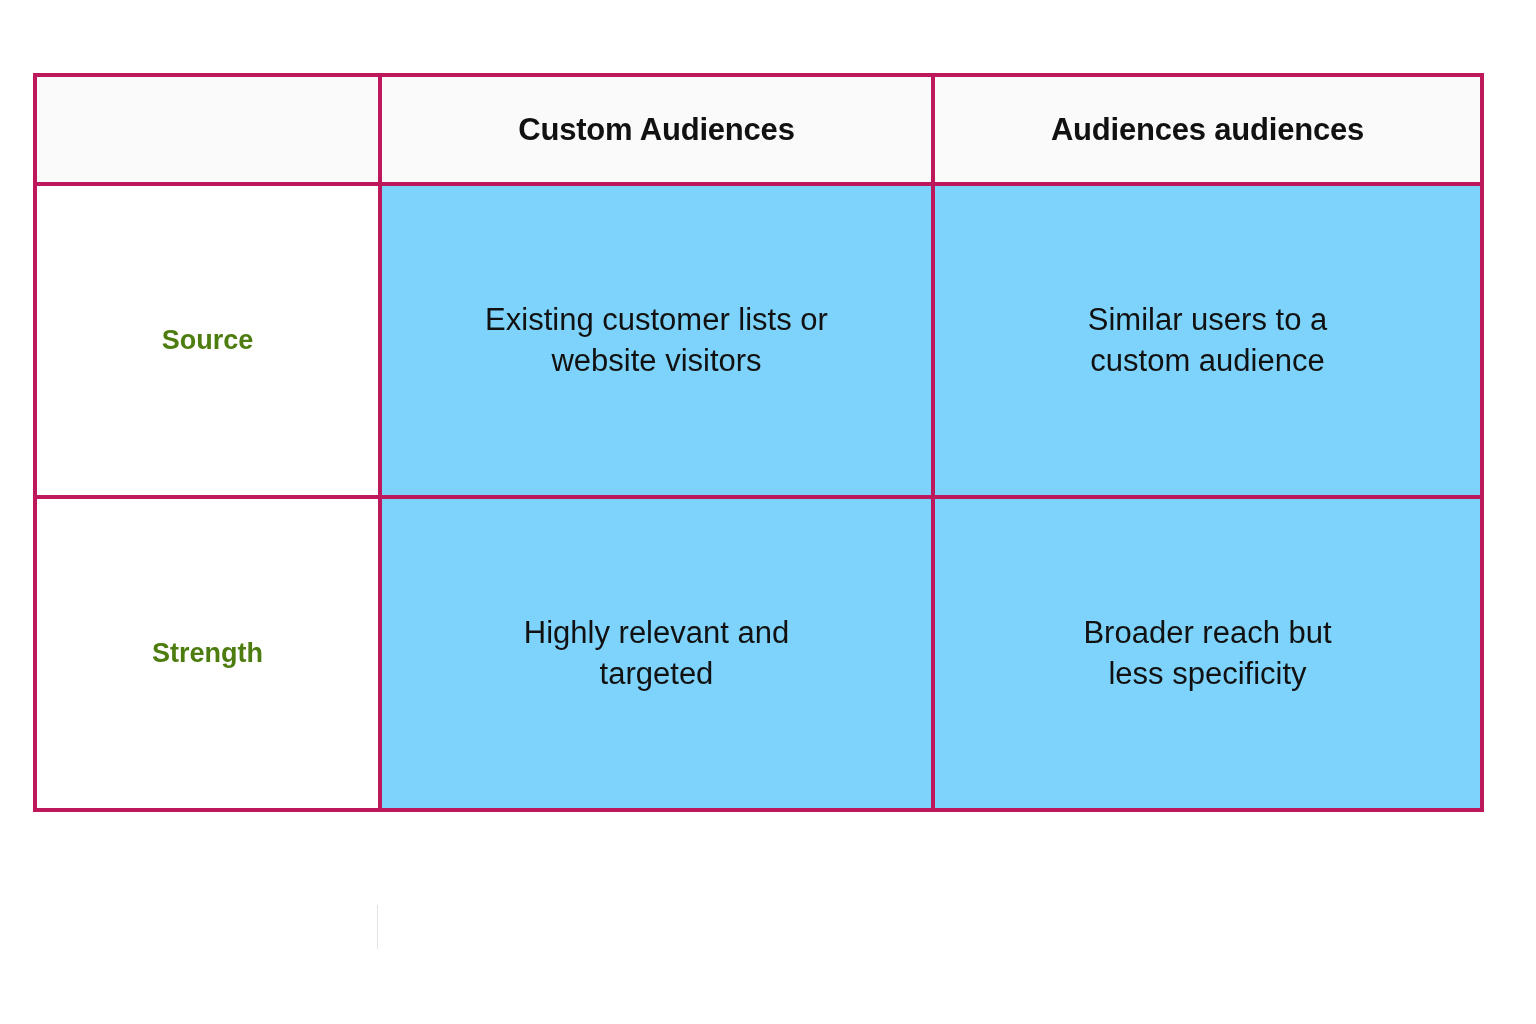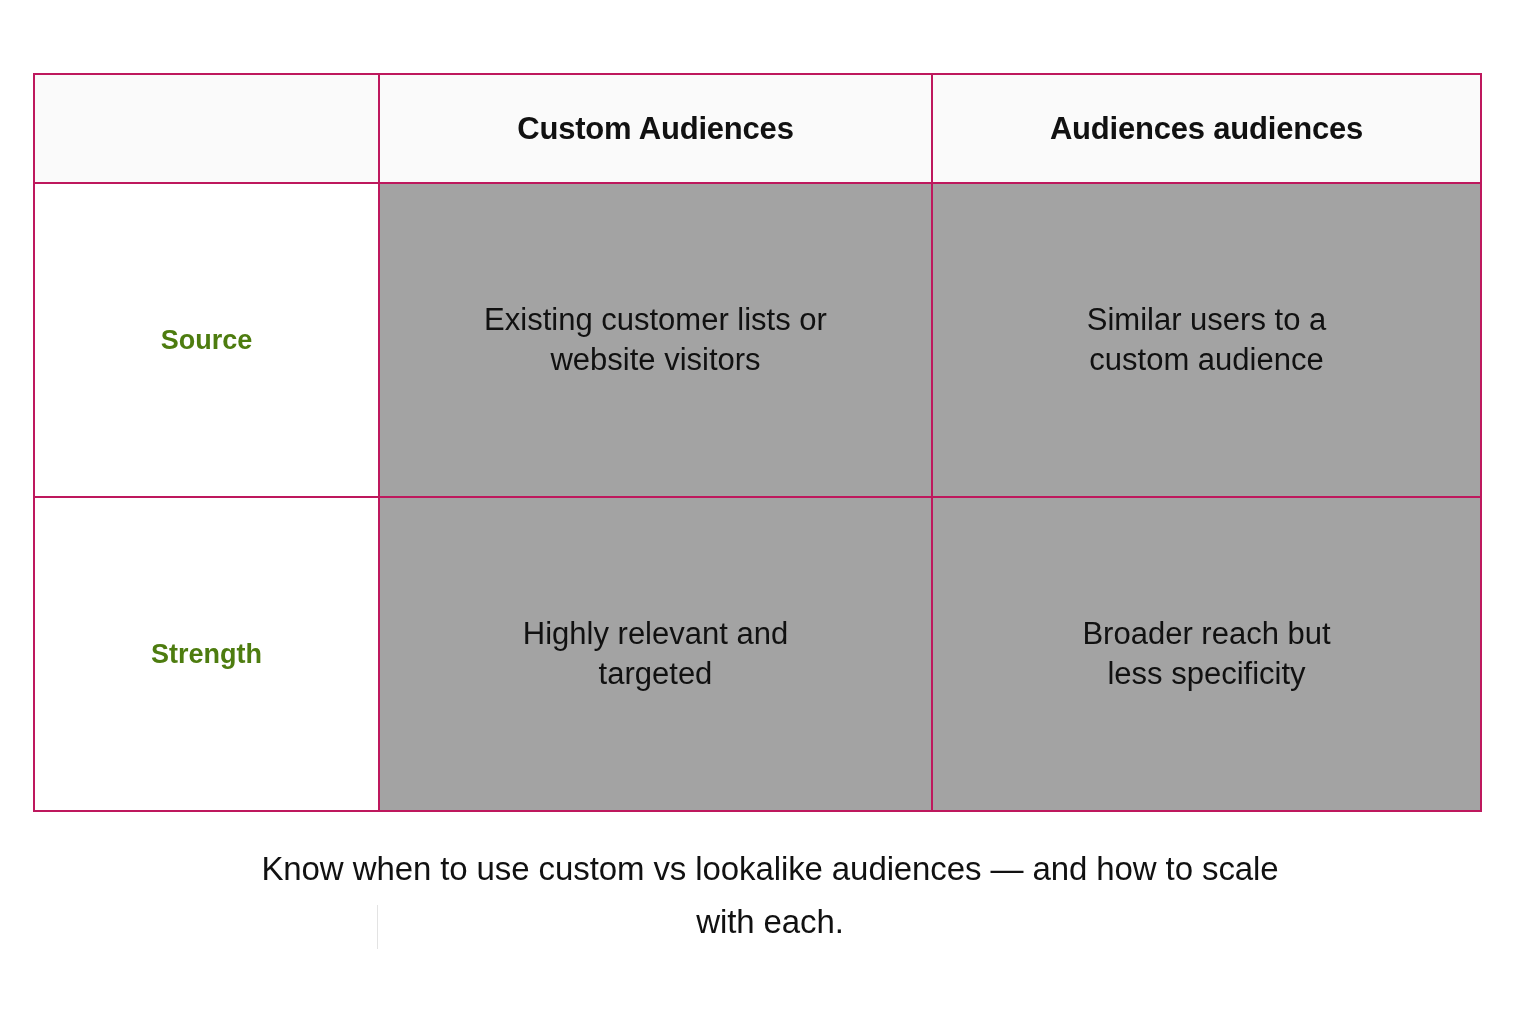--- a/index.html
+++ b/index.html
@@ -40,21 +40,21 @@
     table-layout: fixed;
     background: #ffffff;
   }
 
   table.compare col.c-label { width: 345px; }
   table.compare col.c-custom { width: 553px; }
   table.compare col.c-lookalike { width: 549px; }
 
   table.compare th,
   table.compare td {
-    border: 2px solid #be185d;
+    border: 4px solid #be185d;
     text-align: center;
     vertical-align: middle;
     padding: 6px 12px;
     box-sizing: border-box;
   }
 
   
   table.compare thead th {
     background: #fafafa;
     height: 109px;
@@ -74,21 +74,21 @@
     font-weight: 700;
     line-height: 1.26;
     color: #4d7c0f;
     background: #ffffff;
   }
   table.compare tbody td.cell {
     font-size: 31px;
     font-weight: 400;
     line-height: 1.30;
     color: #111111;
-    background: #a3a3a3;
+    background: #7dd3fc;
   }
 
   .cell-line { display: block; }
 
   
   .caption {
     position: absolute;
     left: 90px;
     top: 843px;
     width: 1360px;
@@ -160,18 +160,14 @@
         </tr>
 
 
 
       </tbody>
     </table>
   </div>
 
   <div class="rule-artifact"></div>
 
-  <div class="caption">
-    <span class="cell-line">Know when to use custom vs lookalike audiences — and how to scale</span>
-    <span class="cell-line">with each.</span>
-  </div>
 
 </div>
 
 </body></html>

